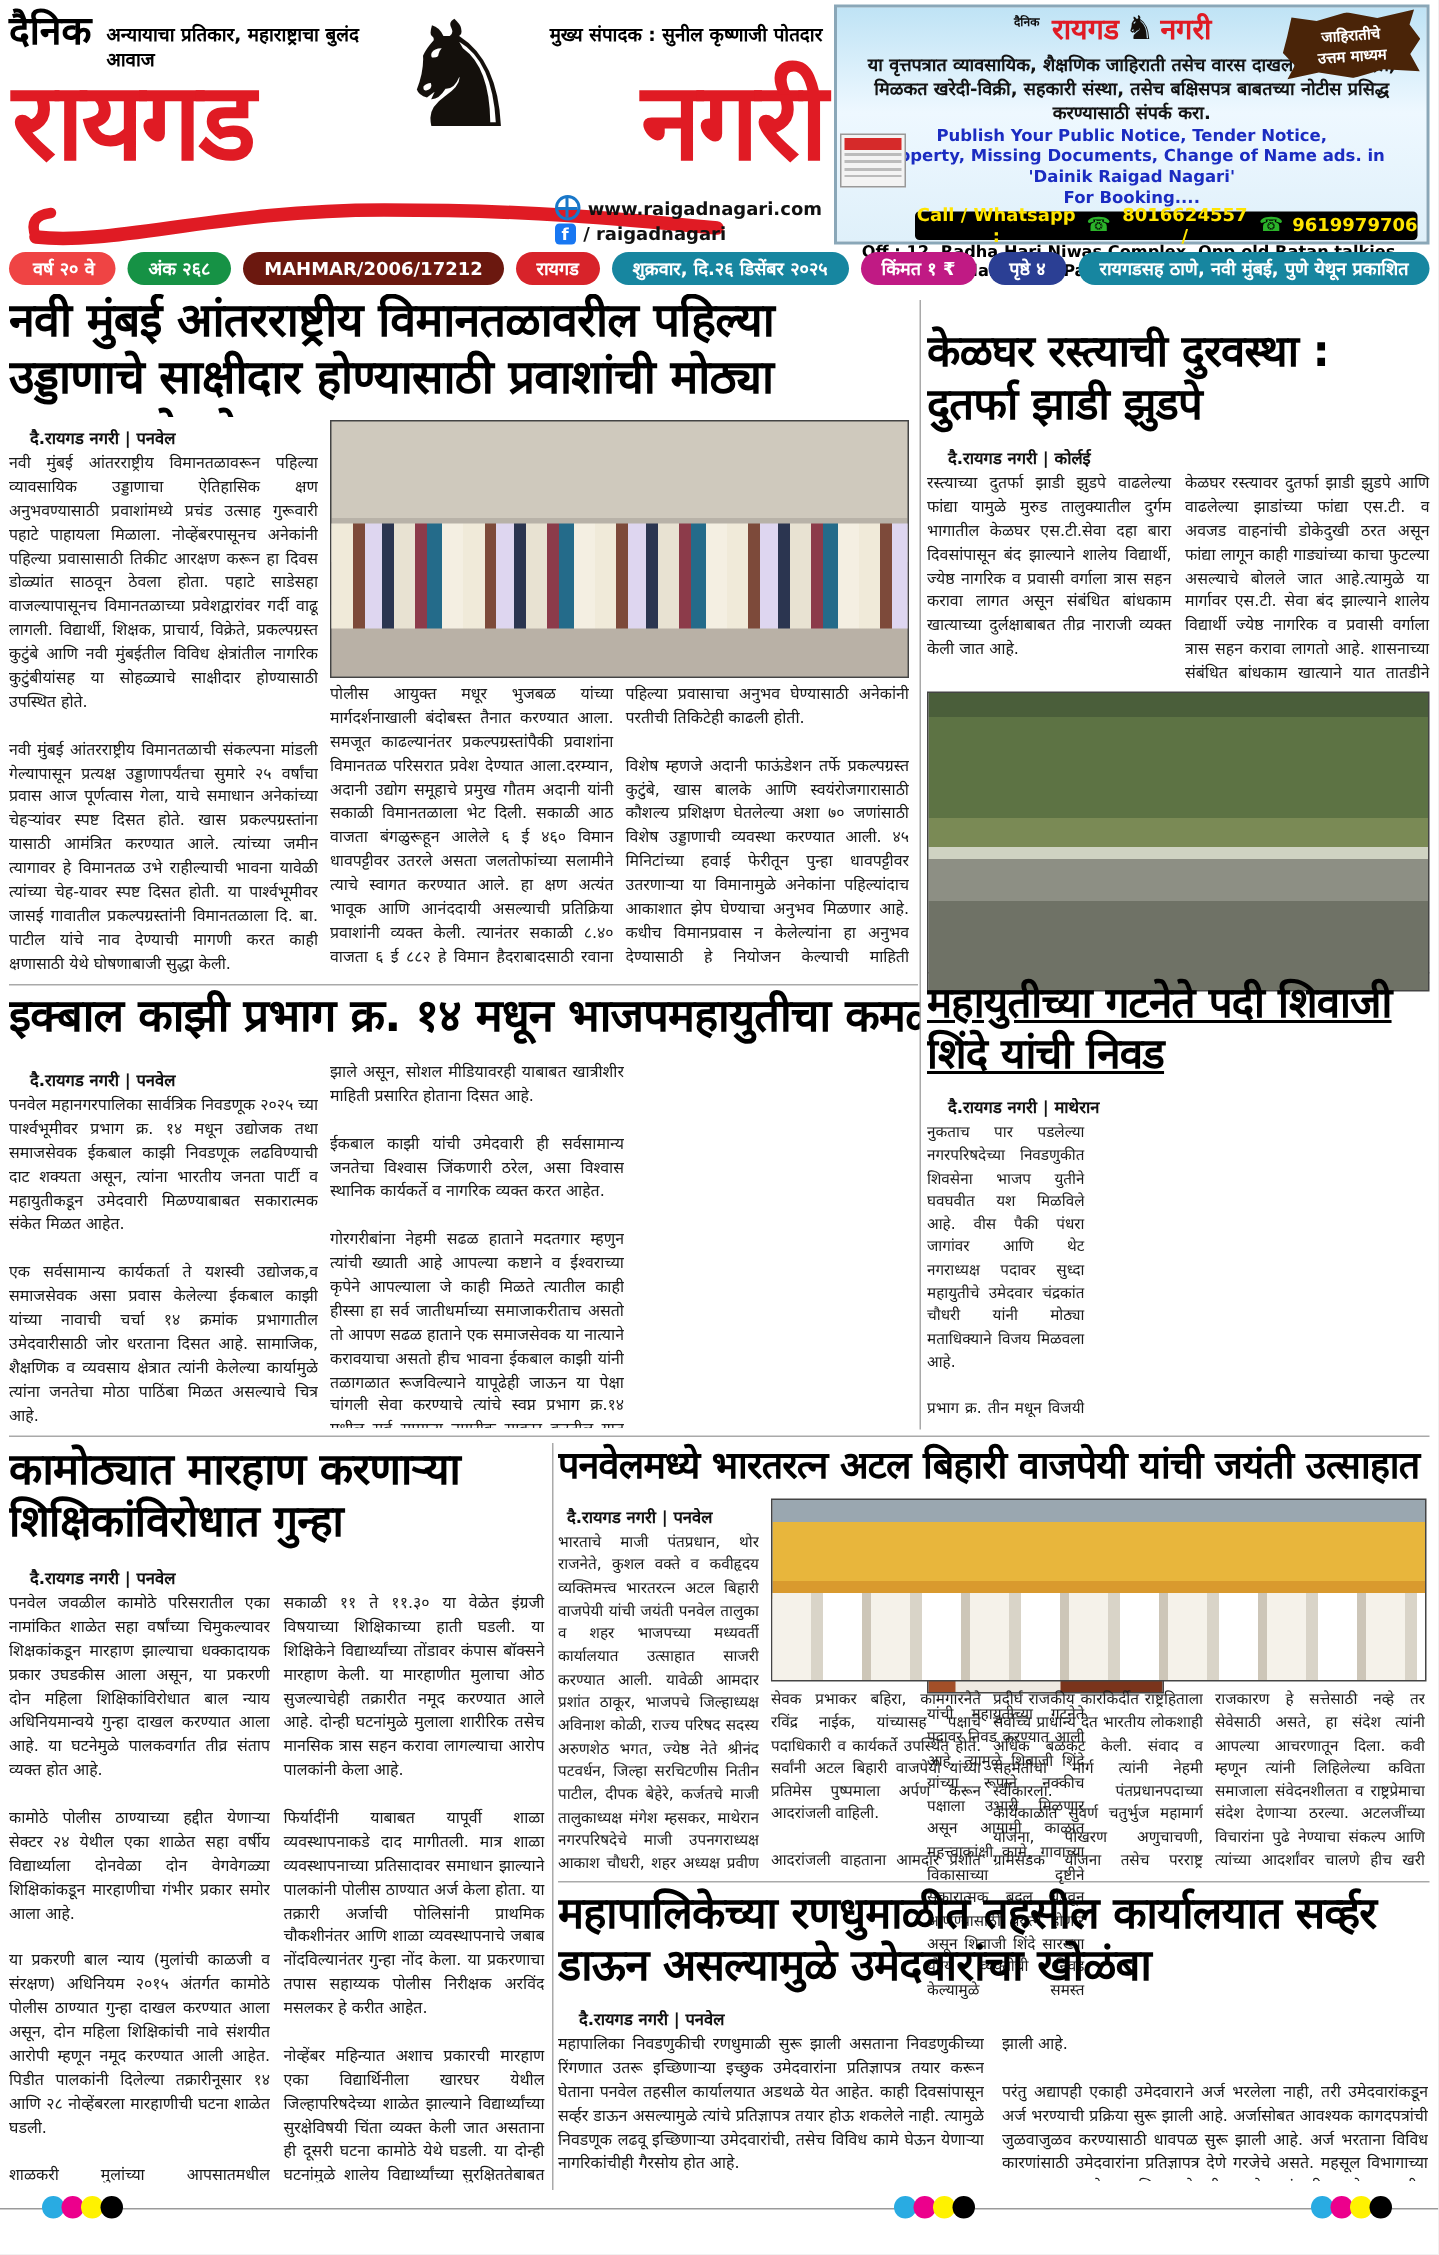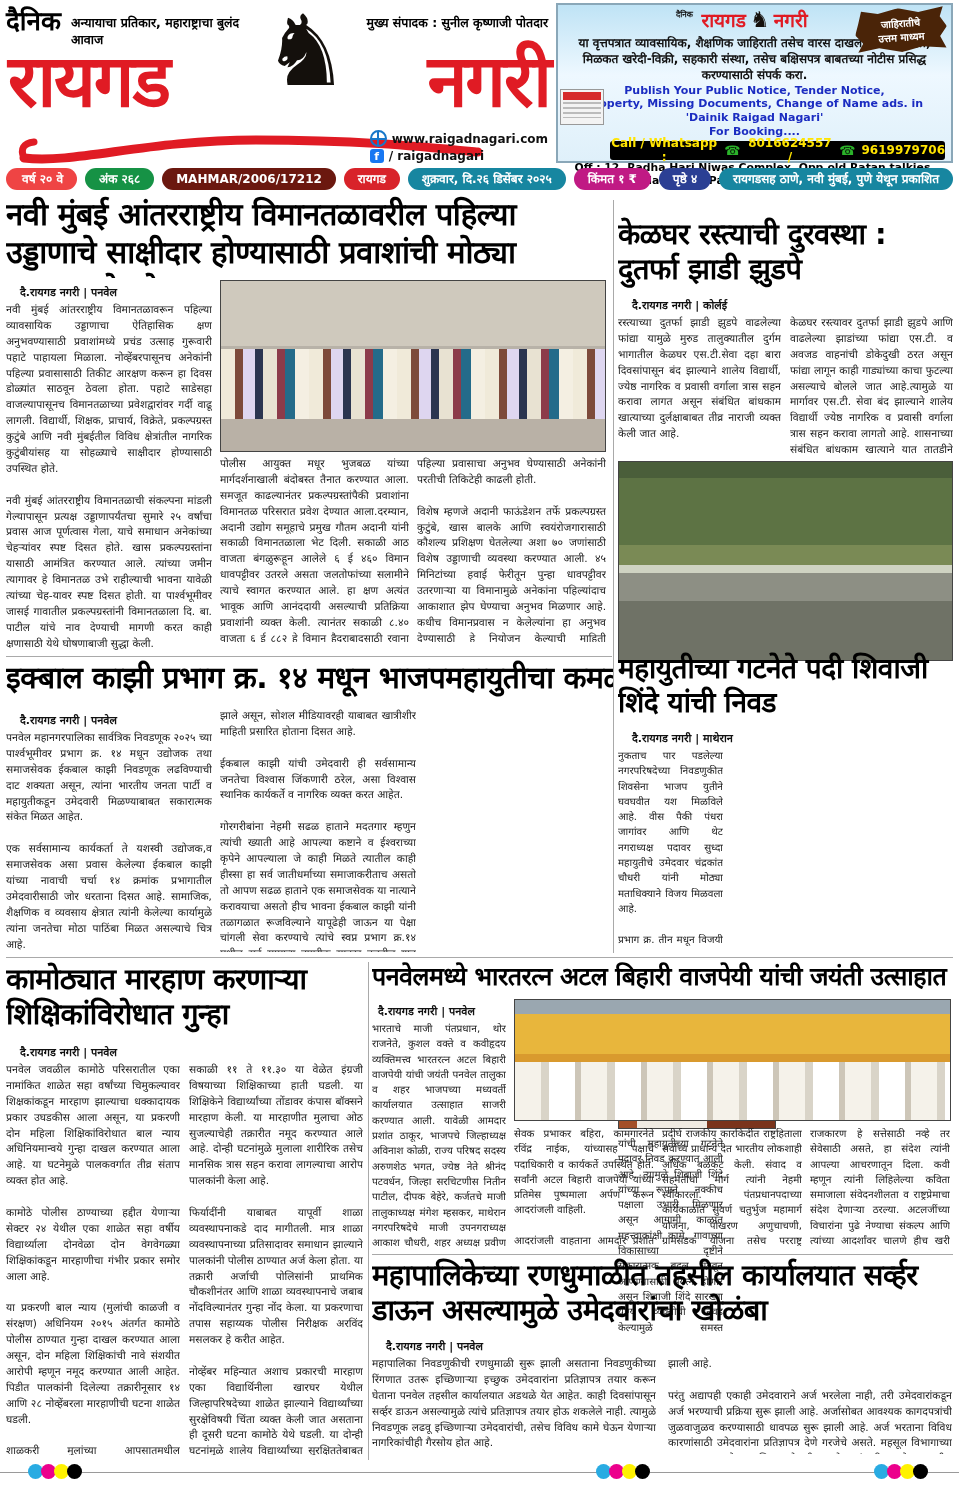--- a/index.html
+++ b/index.html
@@ -235,21 +235,21 @@
         <div class="col" style="height:244px;">झाले असून, सोशल मीडियावरही याबाबत खात्रीशीर माहिती प्रसारित होताना दिसत आहे.
 
 ईकबाल काझी यांची उमेदवारी ही सर्वसामान्य जनतेचा विश्वास जिंकणारी ठरेल, असा विश्वास स्थानिक कार्यकर्ते व नागरिक व्यक्त करत आहेत.
 
 गोरगरीबांना नेहमी सढळ हाताने मदतगार म्हणुन त्यांची ख्याती आहे आपल्या कष्टाने व ईश्वराच्या कृपेने आपल्याला जे काही मिळते त्यातील काही हीस्सा हा सर्व जातीधर्माच्या समाजाकरीताच असतो तो आपण सढळ हाताने एक समाजसेवक या नात्याने करावयाचा असतो हीच भावना ईकबाल काझी यांनी तळागळात रूजविल्याने यापूढेही जाऊन या पेक्षा चांगली सेवा करण्याचे त्यांचे स्वप्न प्रभाग क्र.१४ मधील सर्व सामान्य नागरीक साकार करतील यात तिळमात्र शंका नाही असे नागरीकांत बोलले जात आहे.</div>
       </div>
     </div>
   </section>
 
   <section class="article" style="left:618px;top:652px;width:335px;height:302px;">
-    <h2 class="headline" style="font-size:28px;height:74px;margin:0;">महायुतीच्या गटनेते पदी शिवाजी शिंदे यांची निवड</h2>
+    <h2 class="headline" style="font-size:28px;height:74px;margin:0;text-decoration:underline;">महायुतीच्या गटनेते पदी शिवाजी शिंदे यांची निवड</h2>
     <div class="byline">दै.रायगड नगरी | माथेरान</div>
     <div class="a4-body">
       <div class="col a4-side" style="height:200px;">नुकताच पार पडलेल्या नगरपरिषदेच्या निवडणुकीत शिवसेना भाजप युतीने घवघवीत यश मिळविले आहे. वीस पैकी पंधरा जागांवर आणि थेट नगराध्यक्ष पदावर सुध्दा महायुतीचे उमेदवार चंद्रकांत चौधरी यांनी मोठ्या मताधिक्याने विजय मिळवला आहे.
 
 प्रभाग क्र. तीन मधून विजयी होऊन नगरपरिषदेच्या सभागृहात जाण्यासाठी विजयी हट्रिक करणारे अनुभवी, कार्यकुशल,अभ्यासू आणि निर्भीड व्यक्तिमत्त्व असणारे शिवाजी शांताराम शिंदे</div>
       <div class="a4-mid">
         <div class="photo photo-mic"></div>
       </div>
       <div class="col a4-side" style="height:200px;">यांची महायुतीच्या गटनेते पदावर निवड करण्यात आली आहे. त्यामुळे शिवाजी शिंदे यांच्या रूपाने नक्कीच पक्षाला उभारी मिळणार असून आगामी काळात महत्त्वाकांक्षी कामे, गावाच्या विकासाच्या दृष्टीने सकारात्मक बदल घडवून आणण्यासाठी प्रयत्न होणार असून शिवाजी शिंदे सारख्या योग्य व्यक्तीची निवड केल्यामुळे समस्त महायुतीच्या कार्यकर्त्यांमधून समाधान व्यक्त केले जात आहे. समाज माध्यमांवर शिवाजी शिंदे यांना भरभरून शुभेच्छा दिल्या जात आहेत.</div>
     </div>

